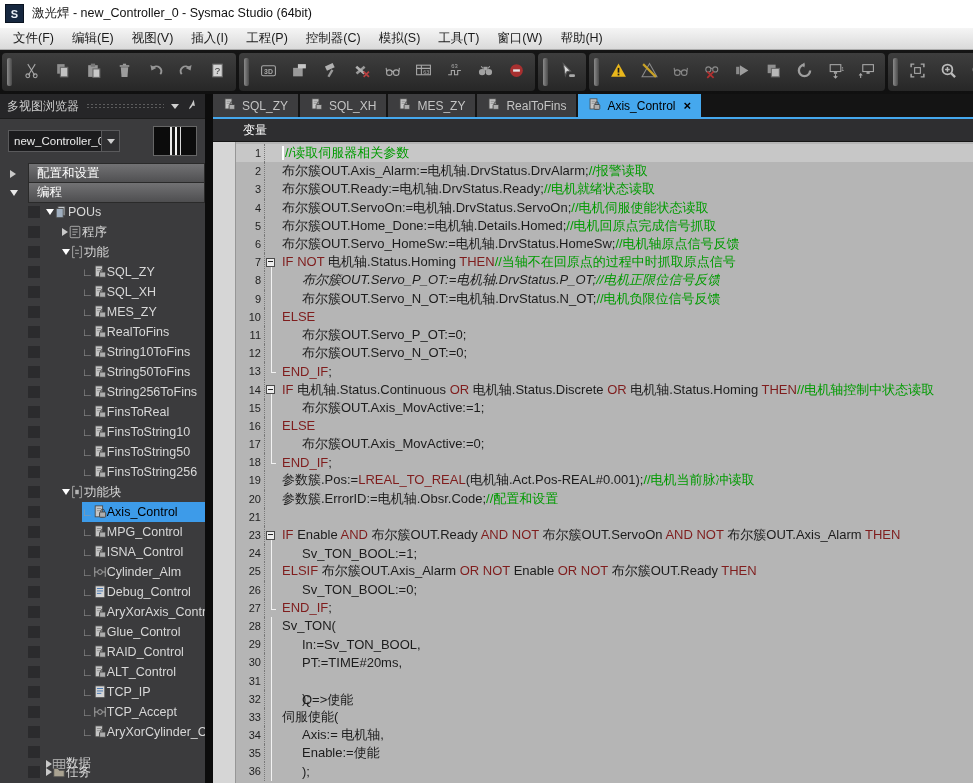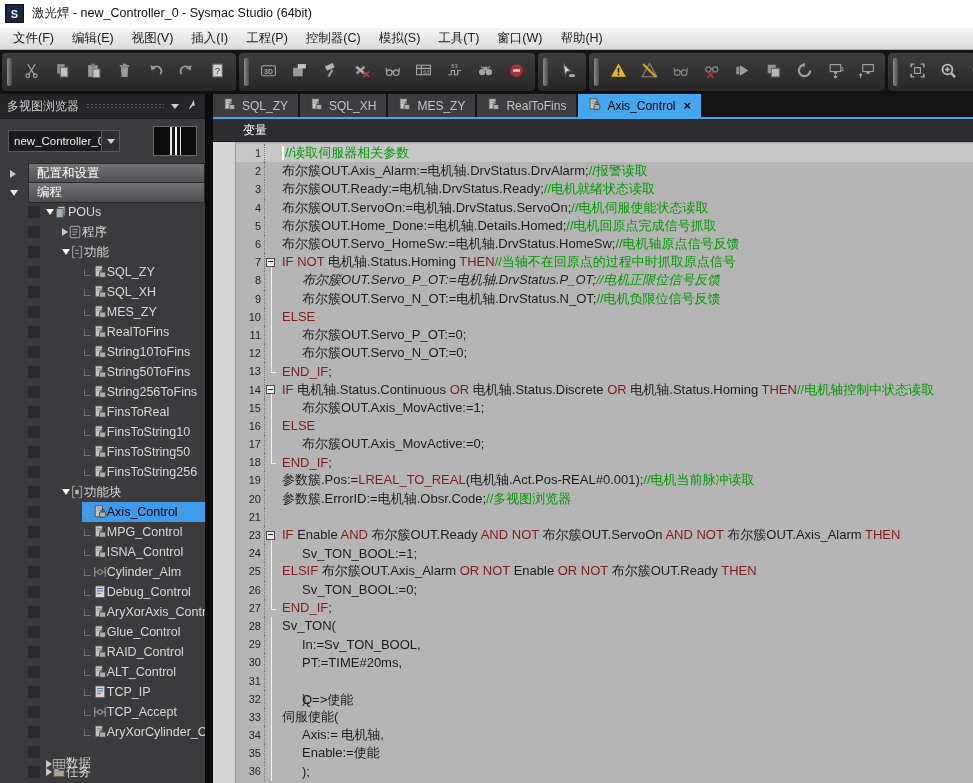--- a/index.html
+++ b/index.html
@@ -913,21 +913,21 @@
             <span class="txt" style="padding-left: 4px;"><span class="k">END_IF</span><span>;</span></span>
           </div>
           <div class="cl">
             <span class="ln">19</span>
             <span class="fold"></span>
             <span class="txt" style="padding-left: 4px;"><span>参数簇.Pos:=</span><span class="k">LREAL_TO_REAL</span><span>(电机轴.Act.Pos-REAL#0.001);</span><span class="c">//电机当前脉冲读取</span></span>
           </div>
           <div class="cl">
             <span class="ln">20</span>
             <span class="fold"></span>
-            <span class="txt" style="padding-left: 4px;"><span>参数簇.ErrorID:=电机轴.Obsr.Code;</span><span class="c">//多视图浏览器</span></span>
+            <span class="txt" style="padding-left: 4px;"><span>参数簇.ErrorID:=电机轴.Obsr.Code;</span><span class="c">//配置和设置</span></span>
           </div>
           <div class="cl">
             <span class="ln">21</span>
             <span class="fold"></span>
             <span class="txt" style="padding-left: 4px;"></span>
           </div>
           <div class="cl">
             <span class="ln">23</span>
             <span class="fold box">
               <span class="fbox"></span>

